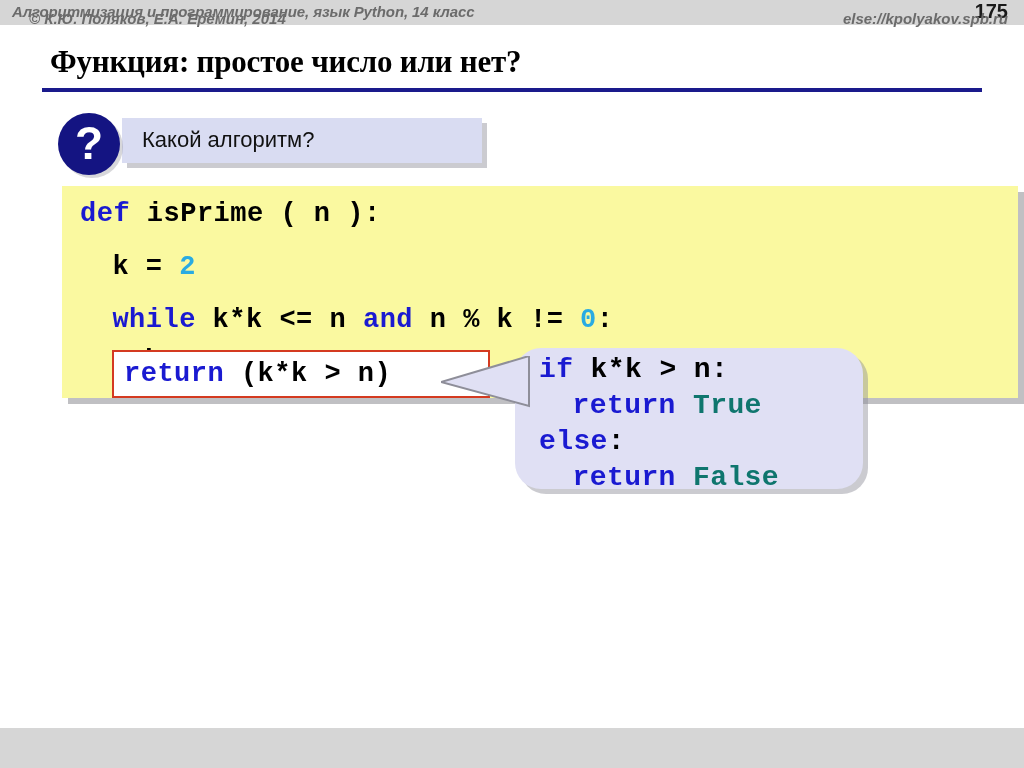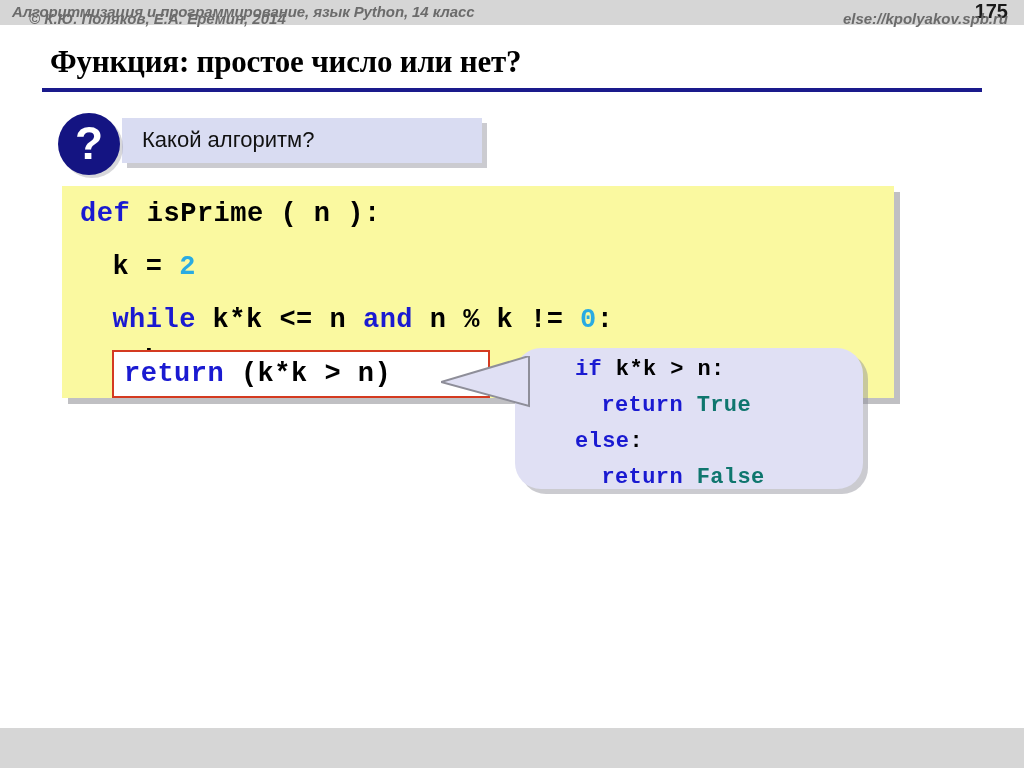--- a/index.html
+++ b/index.html
@@ -111,21 +111,21 @@
     font-weight: bold;
     color: #ffffff;
     font-family: "Liberation Sans", sans-serif;
   }
 
   
   .code-block {
     position: absolute;
     left: 62px;
     top: 186px;
-    width: 832px;
+    width: 956px;
     height: 212px;
     background: #faf9a0;
     box-shadow: 6px 6px 0 rgba(140,140,145,0.55);
   }
   .code-lines {
     position: absolute;
     left: 18px;
     top: 8px;
     font-family: "Liberation Mono", "DejaVu Sans Mono", monospace;
     font-size: 27px;
@@ -182,26 +182,25 @@
     left: -74px;
     top: 8px;
     width: 90px;
     height: 52px;
   }
   .bubble-code {
     position: absolute;
     left: 24px;
     top: 4px;
     font-family: "Liberation Mono", "DejaVu Sans Mono", monospace;
-    font-size: 22px;
+    font-size: 28px;
     line-height: 36px;
     color: #000000;
     white-space: pre;
     letter-spacing: 0.4px;
-    margin-left: 36px;
   }
   .bubble-code .ln { display: block; height: 36px; }
   .bval { color: #0f766e; font-weight: bold; }
   .bind1 { padding-left: 2.0ch; }
 
   
   .footer-bar {
     position: absolute;
     left: 0;
     bottom: 0;

